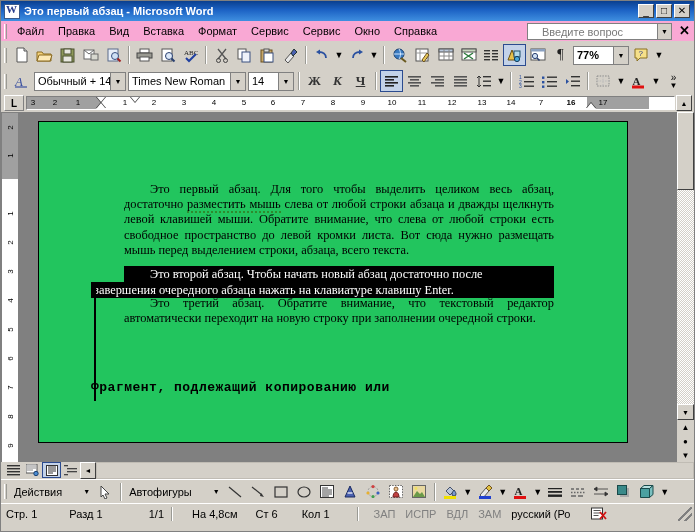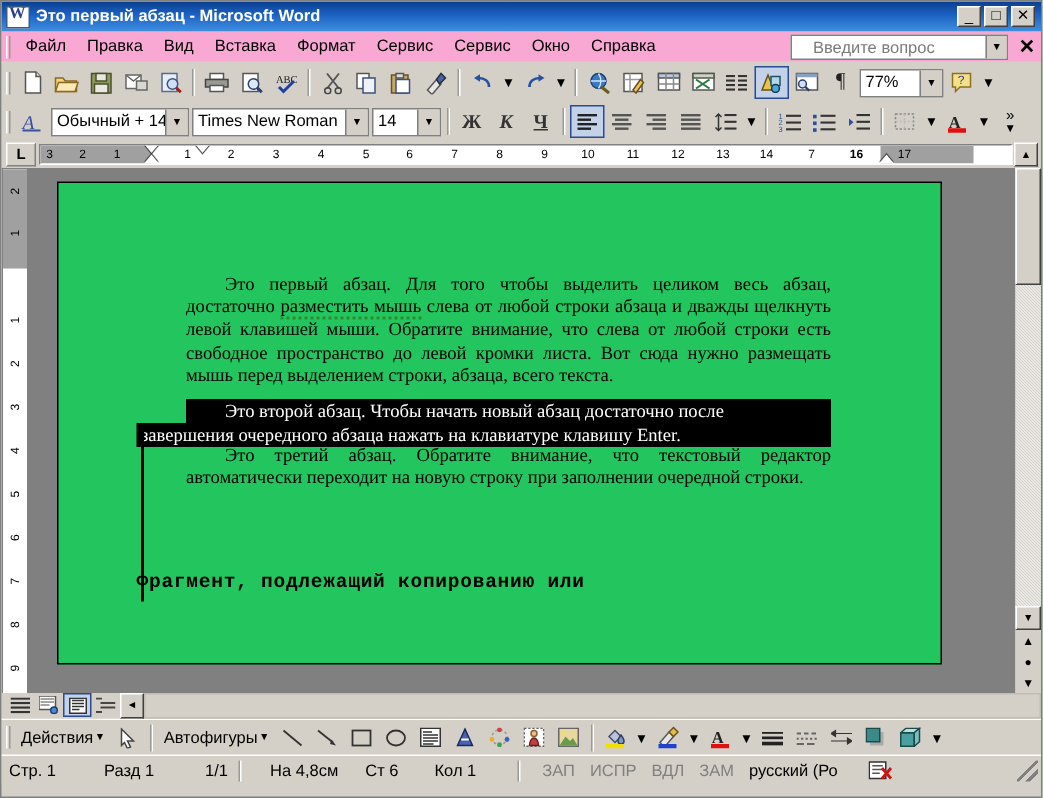--- a/index.html
+++ b/index.html
@@ -316,21 +316,21 @@
     display: flex; align-items: center; justify-content: center;
     font-size: 7px; flex: 0 0 auto;
   }
   .drawbar {
     height: 24px; background: #d4d0c8;
     display: flex; align-items: center;
     border-top: 1px solid #ffffff;
   }
   .draw-label {
     font-size: 11px; color: #000; padding: 0 4px;
-    white-space: nowrap; display: flex; align-items: center; gap: 1px;
+    white-space: nowrap; display: flex; align-items: center; gap: 21px;
   }
   .statusbar {
     height: 20px; background: #d4d0c8;
     display: flex; align-items: center;
     border-top: 1px solid #ffffff;
     font-size: 11px; color: #000;
   }
   .st-cell {
     padding: 0 5px; white-space: nowrap;
     display: flex; align-items: center; height: 16px;
@@ -553,21 +553,21 @@
           <rect x="1" y="1" width="14" height="11" fill="#fff" stroke="#555"></rect>
           <rect x="1" y="1" width="14" height="2.5" fill="#8aa0c0"></rect>
           <circle cx="5" cy="8" r="2.6" fill="#cfe0f5" stroke="#2a4070"></circle>
           <path d="M7 10l2.5 2.5" stroke="#2a4070" stroke-width="1.6"></path>
         </svg>
     </div>
     <div class="tb-btn">
       <span style="font-size:14px;font-family:'Liberation Serif',serif;color:#222;">¶</span>
     </div>
 
-    <div class="combo" style="width:56px;">
+    <div class="combo" style="width:56px;font-weight:bold;">
       <div class="val">77%</div>
       <div class="arrow">▼</div>
     </div>
 
     <div class="tb-btn">
       <svg width="15" height="15" viewBox="0 0 15 15">
           <path d="M1 1h12v9H6l-3 3V10H1z" fill="#f5e08a" stroke="#8a7020"></path>
           <text x="4.5" y="8" font-size="8" font-family="Liberation Sans" fill="#2a3a8a">?</text>
         </svg>
     </div>
@@ -984,21 +984,21 @@
           <path d="M0.5 3.5L4 0.5h9l-3.5 3z" fill="#b8e0e0" stroke="#1a4a4a"></path>
           <path d="M9.5 3.5L13 0.5v9l-3.5 3z" fill="#7ac0c0" stroke="#1a4a4a"></path>
         </svg>
     </div>
     <div class="tb-btn chev">▼</div>
   </div>
 
   <div class="statusbar">
     <div class="st-cell">Стр.  1</div>
     <div class="st-cell" style="margin-left:22px;">Разд  1</div>
-    <div class="st-cell" style="margin-left:24px;">1/1</div>
+    <div class="st-cell" style="margin-left:36px;">1/1</div>
     <div class="st-sep"></div>
     <div class="st-cell" style="margin-left:12px;">На 4,8см</div>
     <div class="st-cell" style="margin-left:8px;">Ст 6</div>
     <div class="st-cell" style="margin-left:14px;">Кол 1</div>
     <div class="st-sep" style="margin-left:22px;"></div>
     <div class="st-cell st-dim" style="margin-left:8px;">ЗАП</div>
     <div class="st-cell st-dim">ИСПР</div>
     <div class="st-cell st-dim">ВДЛ</div>
     <div class="st-cell st-dim">ЗАМ</div>
     <div class="st-cell">русский (Ро</div>

